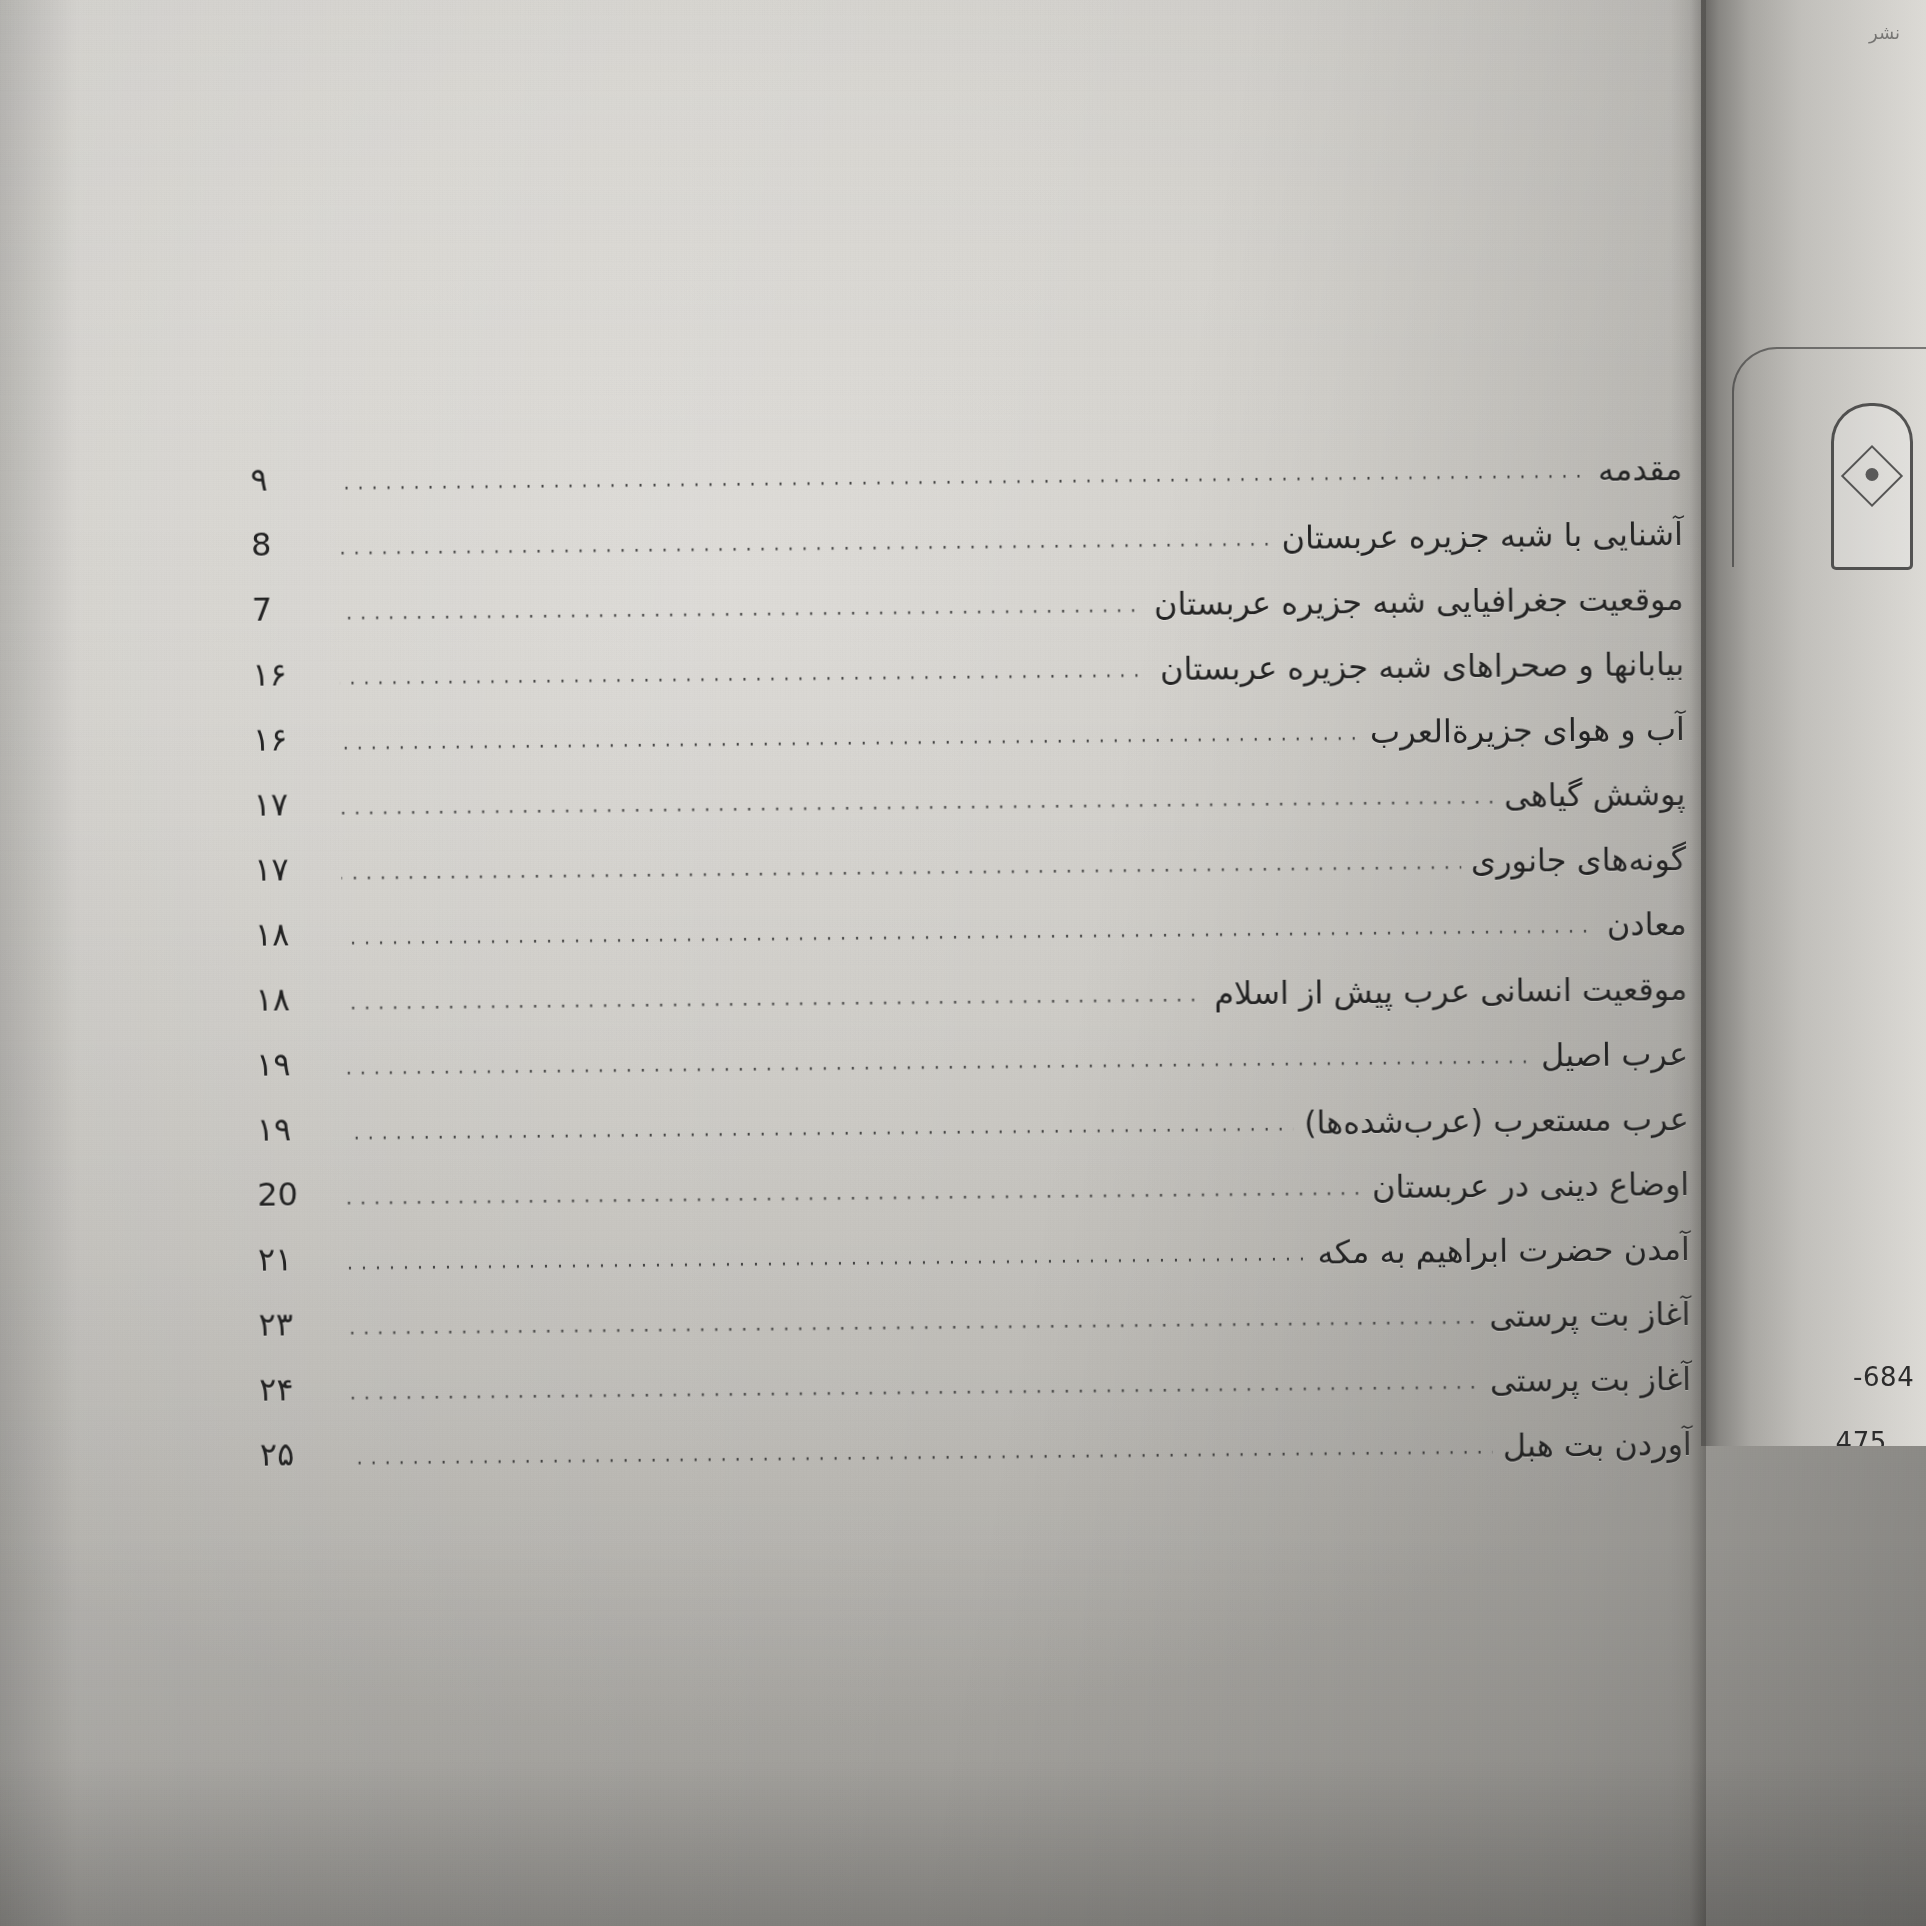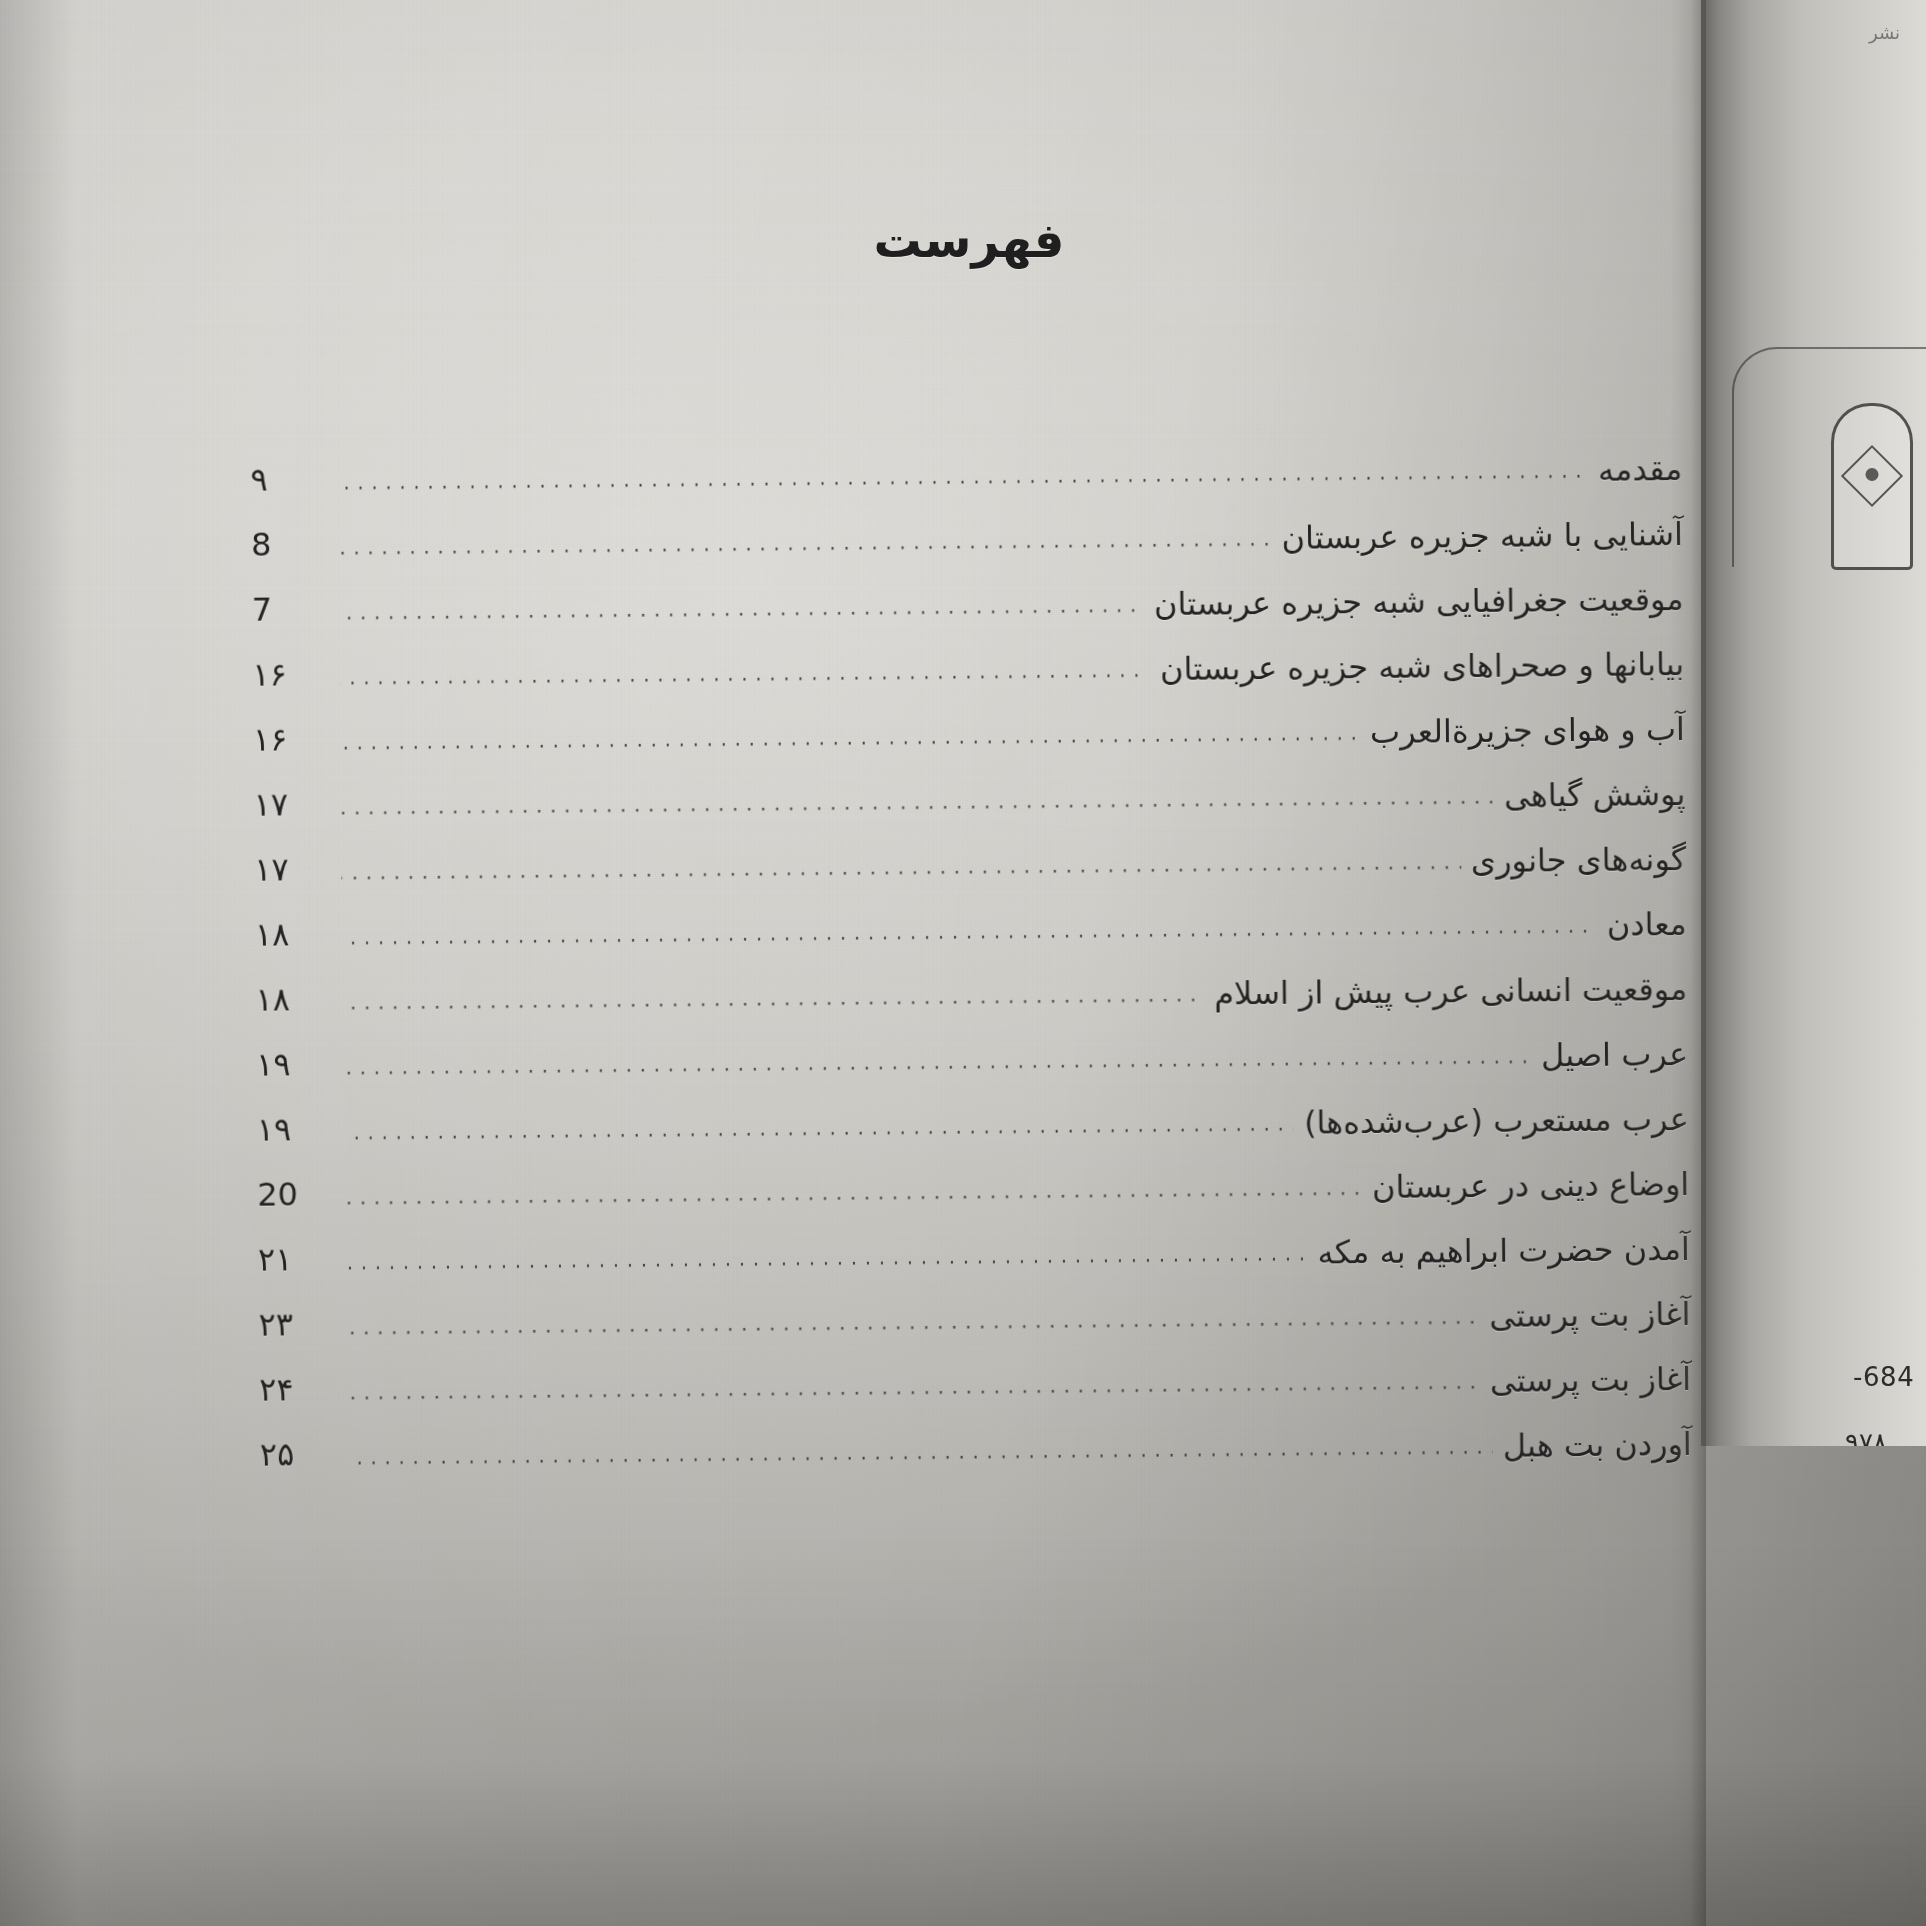--- a/index.html
+++ b/index.html
@@ -218,21 +218,20 @@
   }
 </style>
 </head>
 <body>
 
 <div id="page">
 
   <div class="paper"></div>
   <div class="grain"></div>
 
-  <div class="toc-title">فهرست</div>
 
   <div class="toc-list">
 
     <div class="toc-row">
       <span class="label">مقدمه</span>
       <span class="leader"></span>
       <span class="page">۹</span>
     </div>
 
     <div class="toc-row">
@@ -330,21 +329,21 @@
   <div class="facing-page">
     <div class="fp-shade"></div>
     <div class="fp-frame-top"></div>
     <div class="fp-frame-bottom"></div>
     <div class="fp-emblem">
       <div class="fp-emblem-inner"></div>
       <div class="fp-emblem-dot"></div>
     </div>
     <div class="fp-text fp-top-scribble">نشر</div>
     <div class="fp-text fp-isbn-1">684-</div>
-    <div class="fp-text fp-isbn-2">۹۷۸</div>
+    <div class="fp-text fp-isbn-2">475</div>
     <div class="fp-text fp-bottom-1">۵۸ ـ ۹</div>
     <div class="fp-text fp-bottom-2">۹۱۱۹۵</div>
   </div>
 
   <div class="gutter"></div>
   <div class="left-edge"></div>
   <div class="bottom-edge"></div>
 
 </div>
 

